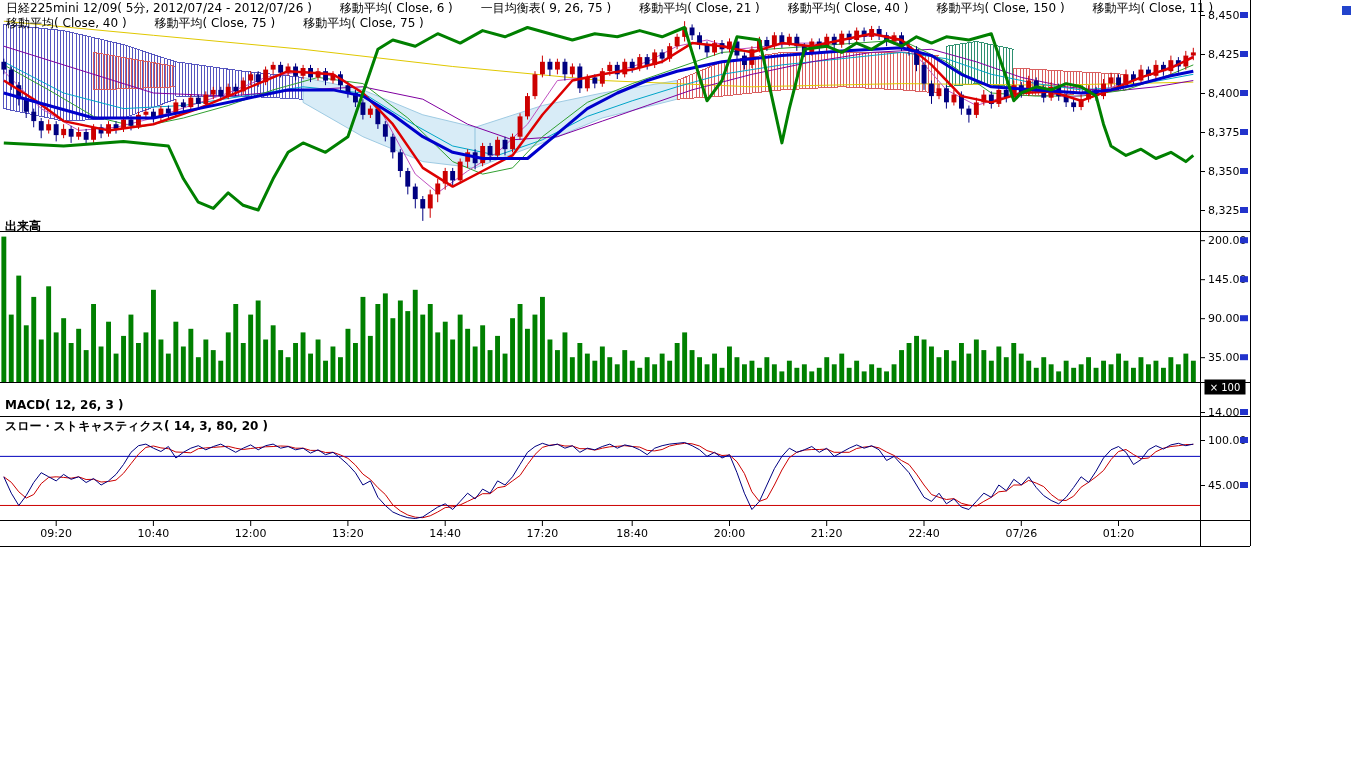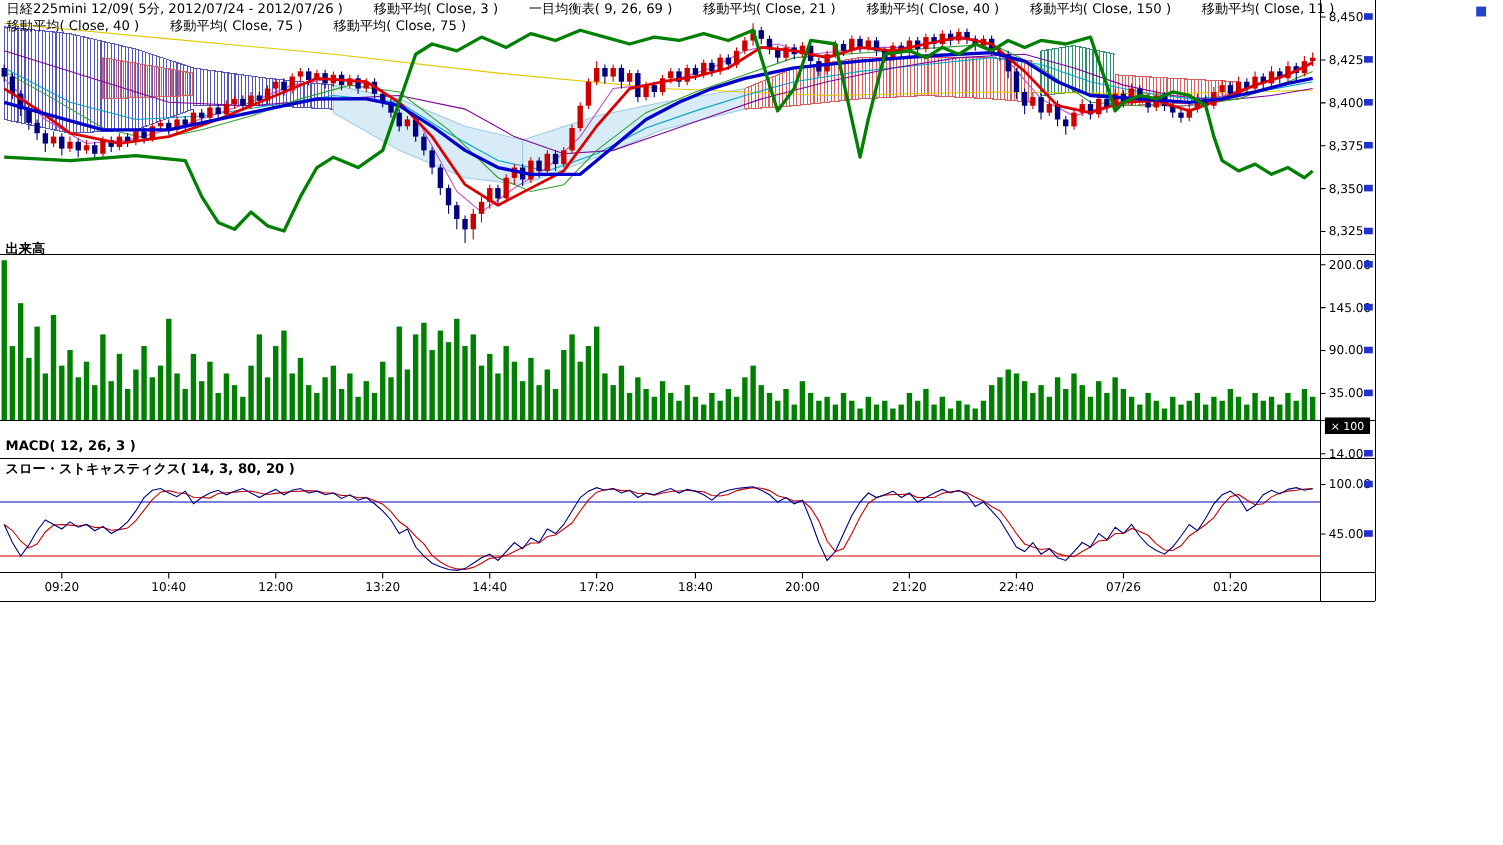--- a/index.html
+++ b/index.html
@@ -11,22 +11,22 @@
   .plabel{position:absolute;left:5px;z-index:2;font-size:12px;color:#000;white-space:nowrap;font-weight:bold;}
   svg#chart{position:absolute;top:0;left:0;z-index:1;}
 </style>
 </head>
 <body>
 
 <div class="screen">
   <div class="hdr">
     <div class="hline">
       <span>日経225mini 12/09( 5分, 2012/07/24 - 2012/07/26 )</span>
-      <span>移動平均( Close, 3 )</span>
-      <span>一目均衡表( 9, 26, 69 )</span>
+      <span>移動平均( Close, 6 )</span>
+      <span>一目均衡表( 9, 26, 75 )</span>
       <span>移動平均( Close, 21 )</span>
       <span>移動平均( Close, 40 )</span>
       <span>移動平均( Close, 150 )</span>
       <span>移動平均( Close, 11 )</span>
     </div>
     <div class="hline">
       <span>移動平均( Close, 40 )</span>
       <span>移動平均( Close, 75 )</span>
       <span>移動平均( Close, 75 )</span>
     </div>

